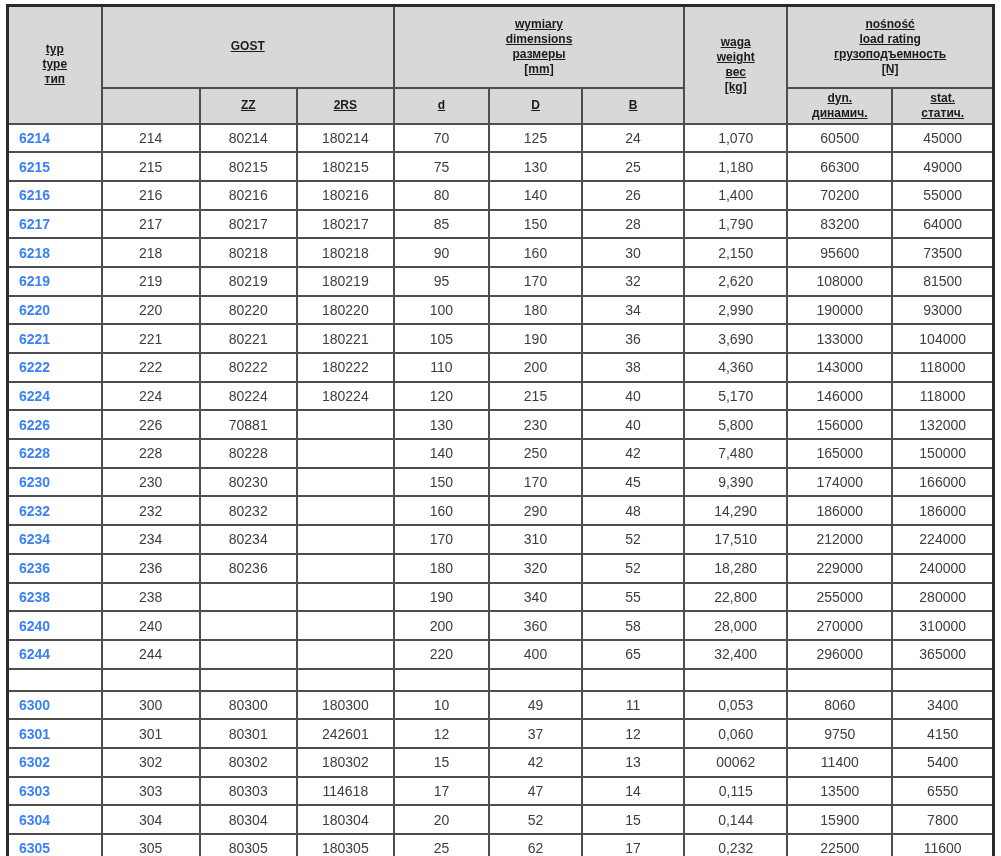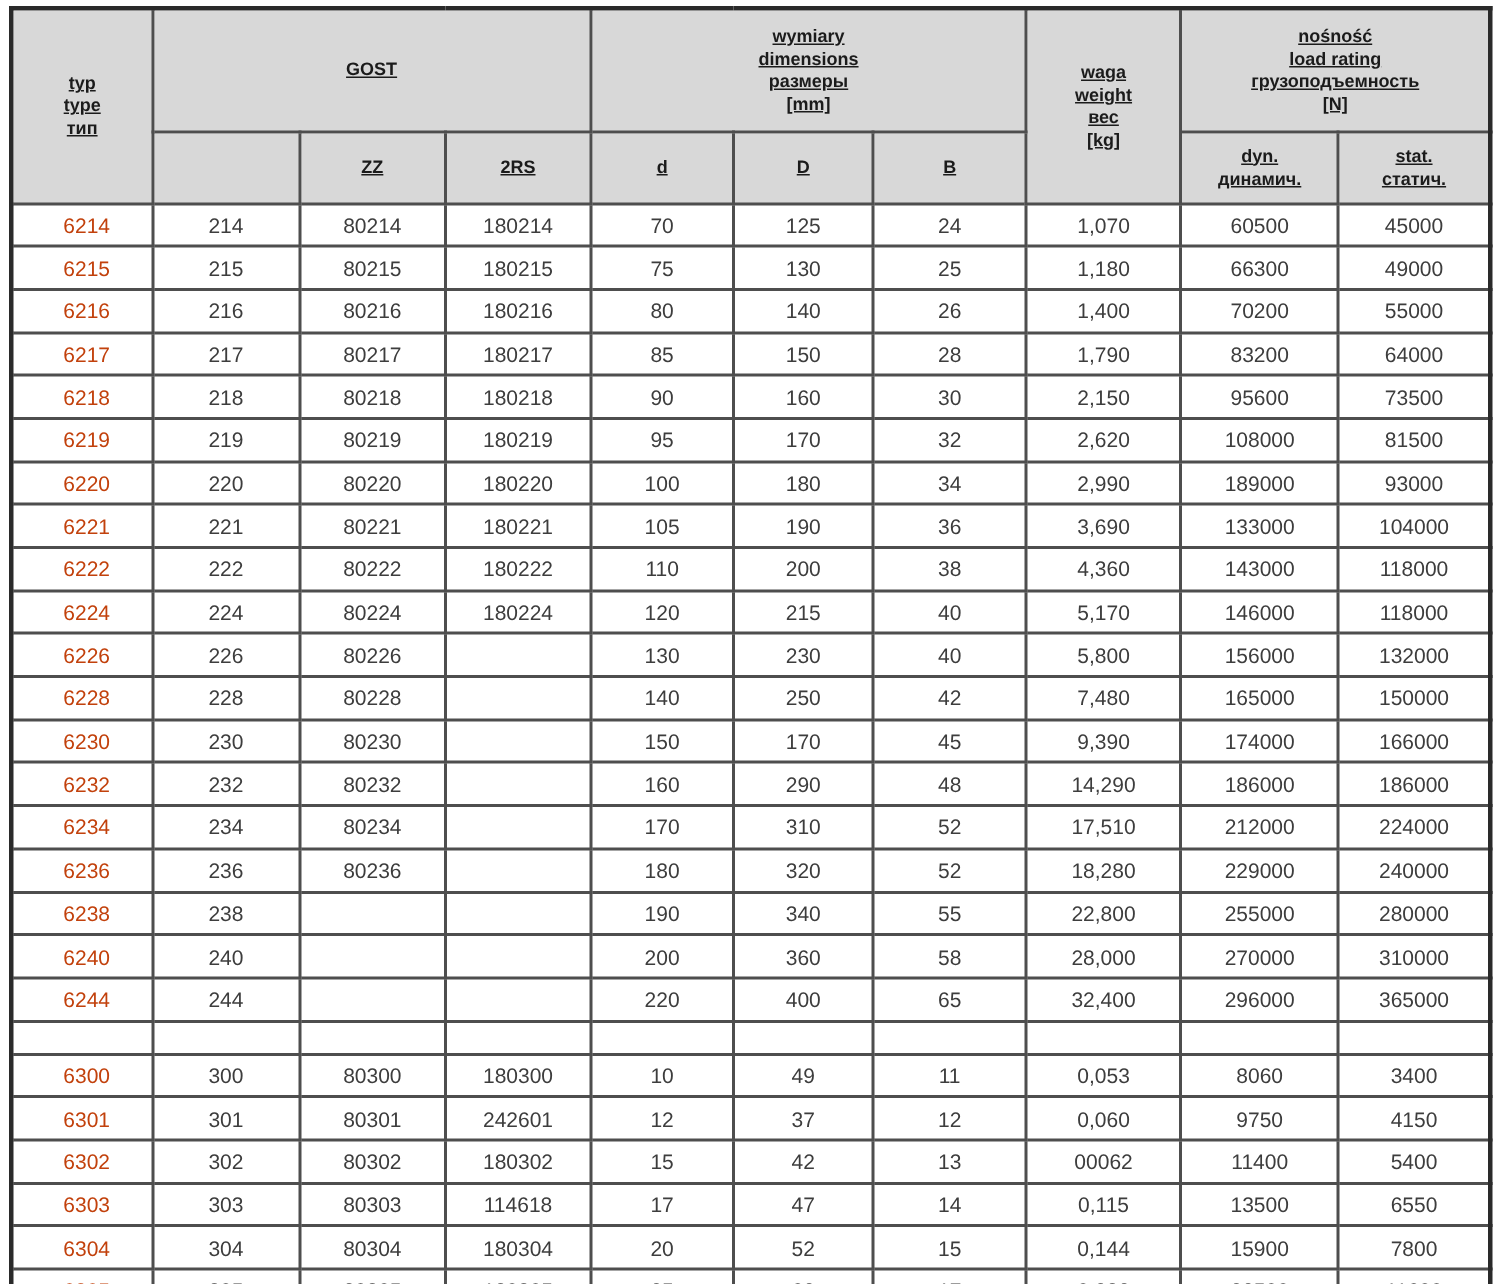--- a/index.html
+++ b/index.html
@@ -35,37 +35,37 @@
     font-size: 12px;
     line-height: 1.25;
     color: #1b1b1b;
     text-align: center;
     vertical-align: middle;
     white-space: pre-line;
     padding: 2px 19px;
     text-decoration: underline;
   }
   thead tr.hrow-top { height: 82px; }
-  thead tr.hrow-sub { height: 48px; }
+  thead tr.hrow-sub { height: 36px; }
   tbody td {
     background: #ffffff;
     font-size: 14px;
     color: #3d3d3d;
     text-align: center;
     vertical-align: middle;
     height: 26.7px;
     padding: 0 4px;
     line-height: 1;
     white-space: nowrap;
   }
   tbody td.type-cell {
-    text-align: center;
+    text-align: left;
     padding-left: 10px;
-    font-weight: normal;
-    color: #c2410c;
+    font-weight: bold;
+    color: #3b82f6;
   }
   tbody tr.spacer-row td {
     height: 20px;
   }
 </style>
 </head>
 <body>
 
 <div class="page">
   <table class="spec">
@@ -188,21 +188,21 @@
         </tr>
         <tr>
           <td class="type-cell">6220</td>
           <td>220</td>
           <td>80220</td>
           <td>180220</td>
           <td>100</td>
           <td>180</td>
           <td>34</td>
           <td>2,990</td>
-          <td>189000</td>
+          <td>190000</td>
           <td>93000</td>
         </tr>
         <tr>
           <td class="type-cell">6221</td>
           <td>221</td>
           <td>80221</td>
           <td>180221</td>
           <td>105</td>
           <td>190</td>
           <td>36</td>
@@ -230,21 +230,21 @@
           <td>120</td>
           <td>215</td>
           <td>40</td>
           <td>5,170</td>
           <td>146000</td>
           <td>118000</td>
         </tr>
         <tr>
           <td class="type-cell">6226</td>
           <td>226</td>
-          <td>80226</td>
+          <td>70881</td>
           <td></td>
           <td>130</td>
           <td>230</td>
           <td>40</td>
           <td>5,800</td>
           <td>156000</td>
           <td>132000</td>
         </tr>
         <tr>
           <td class="type-cell">6228</td>

